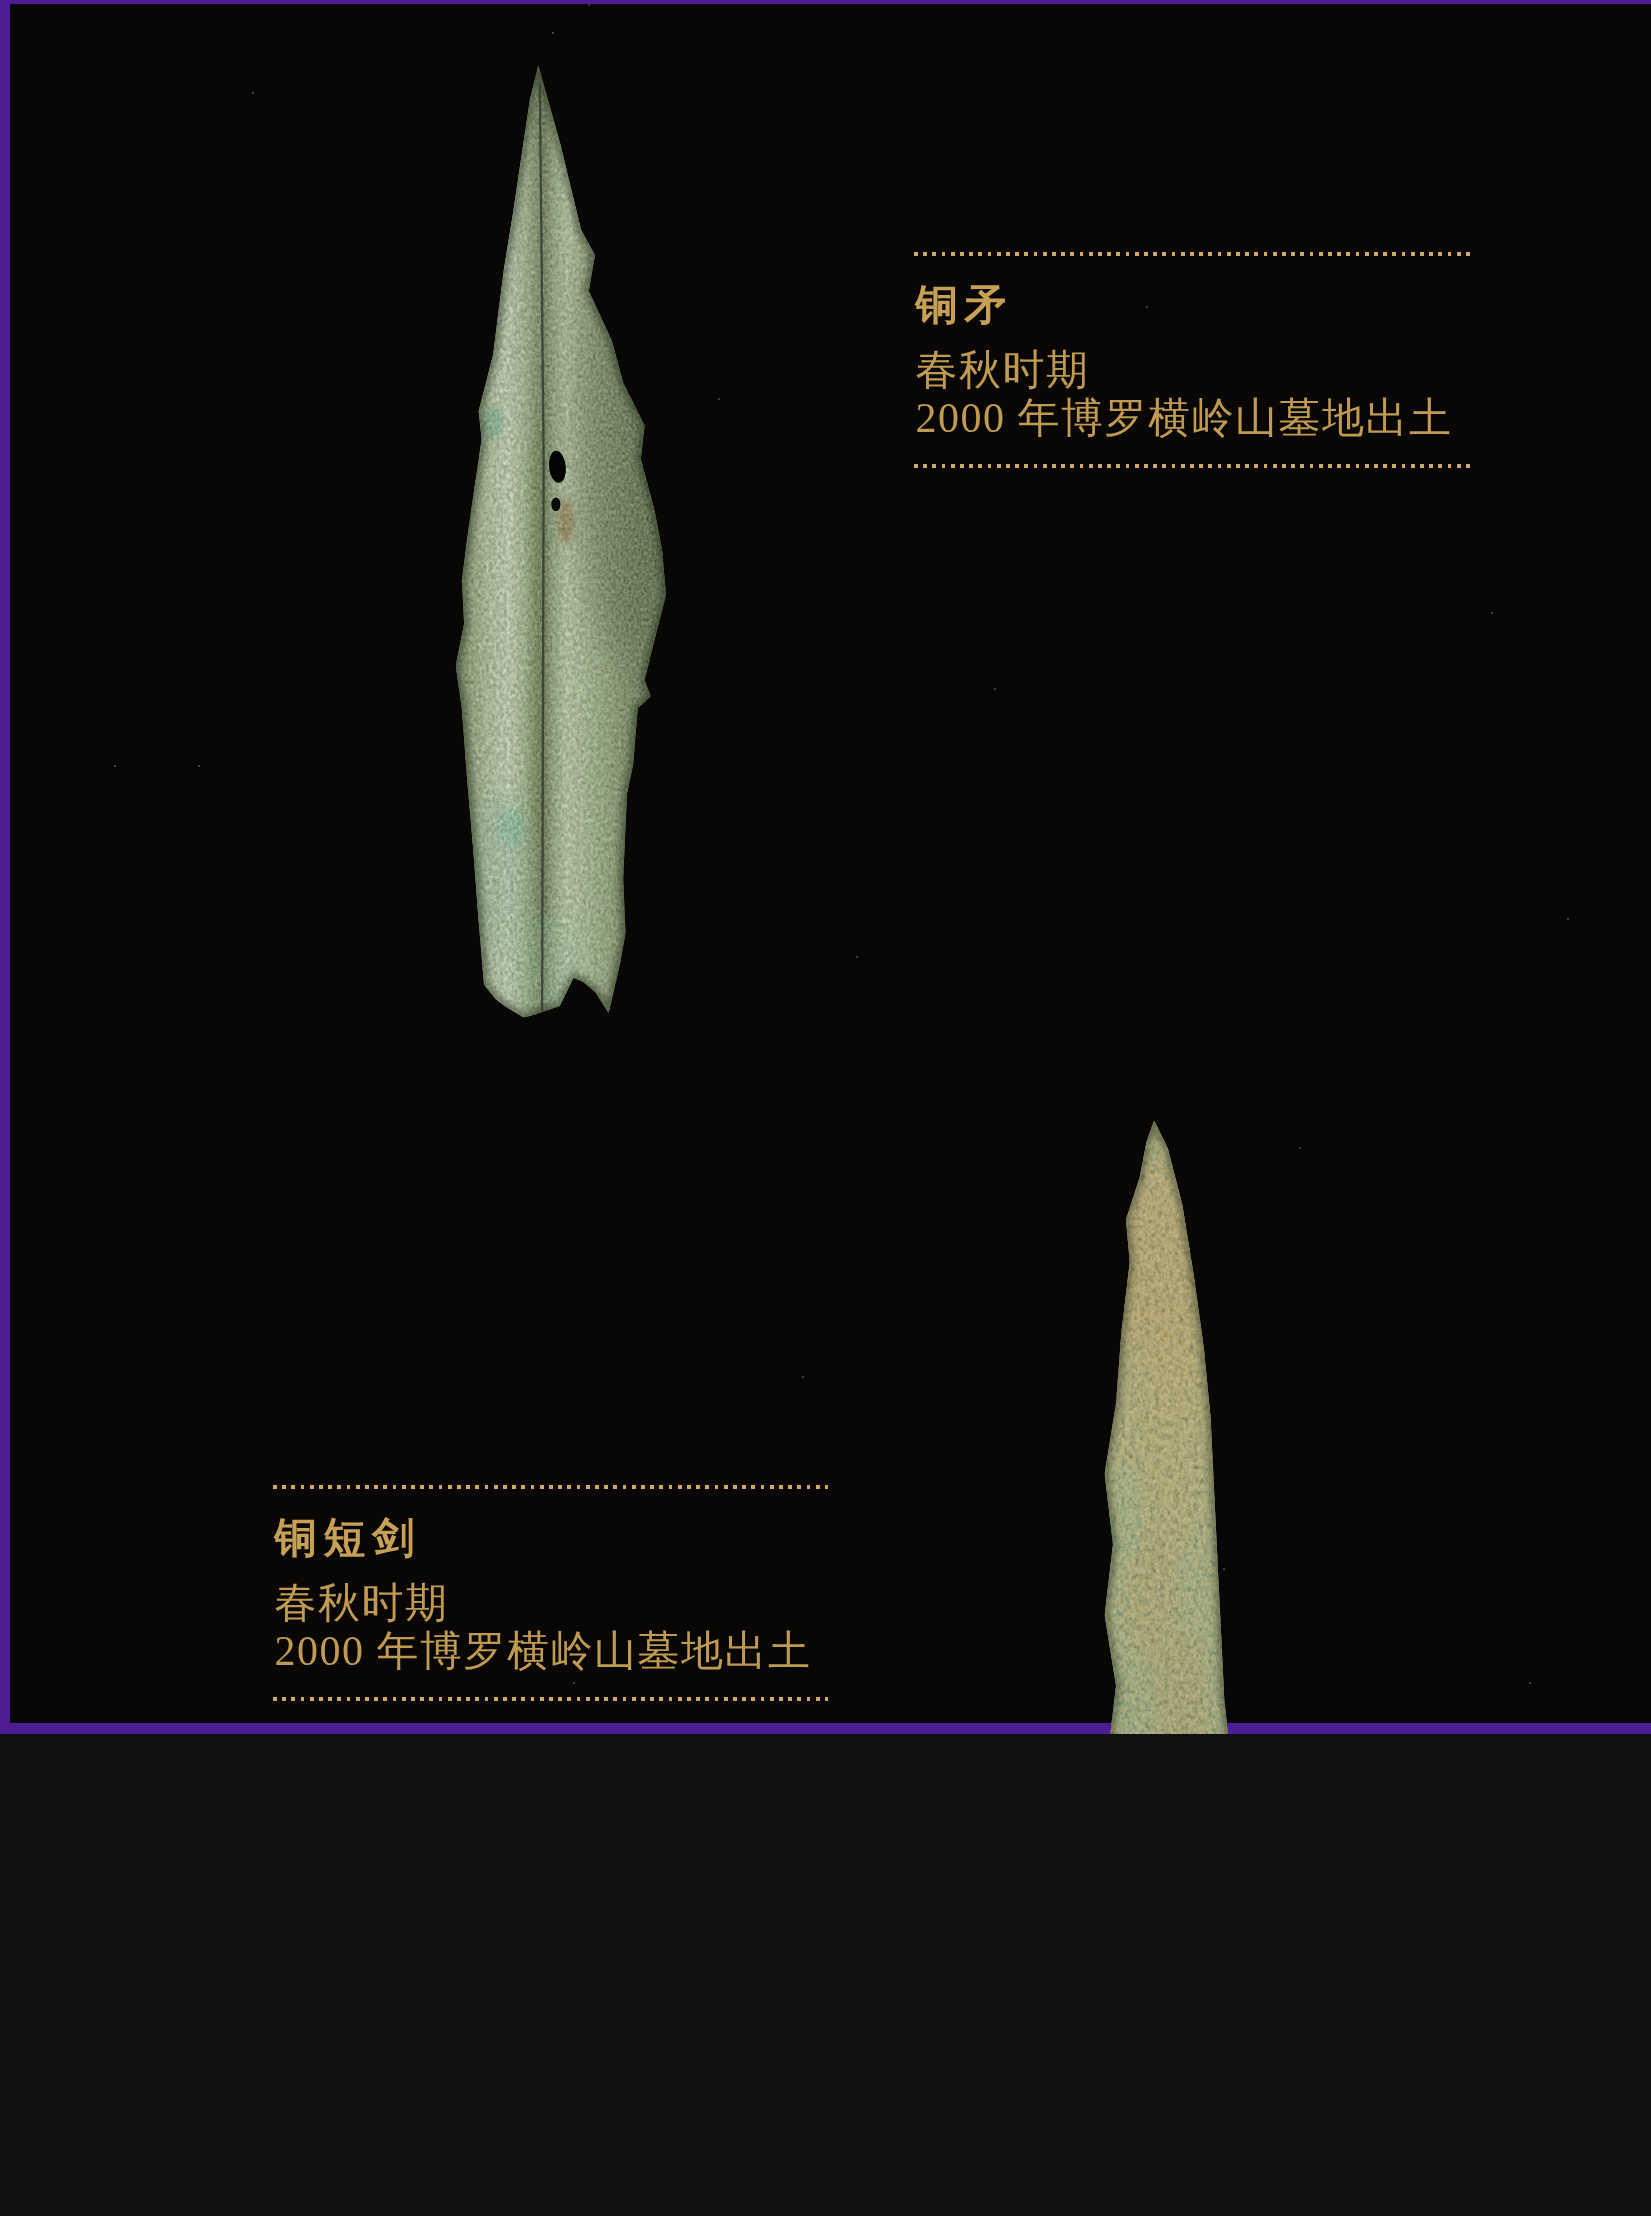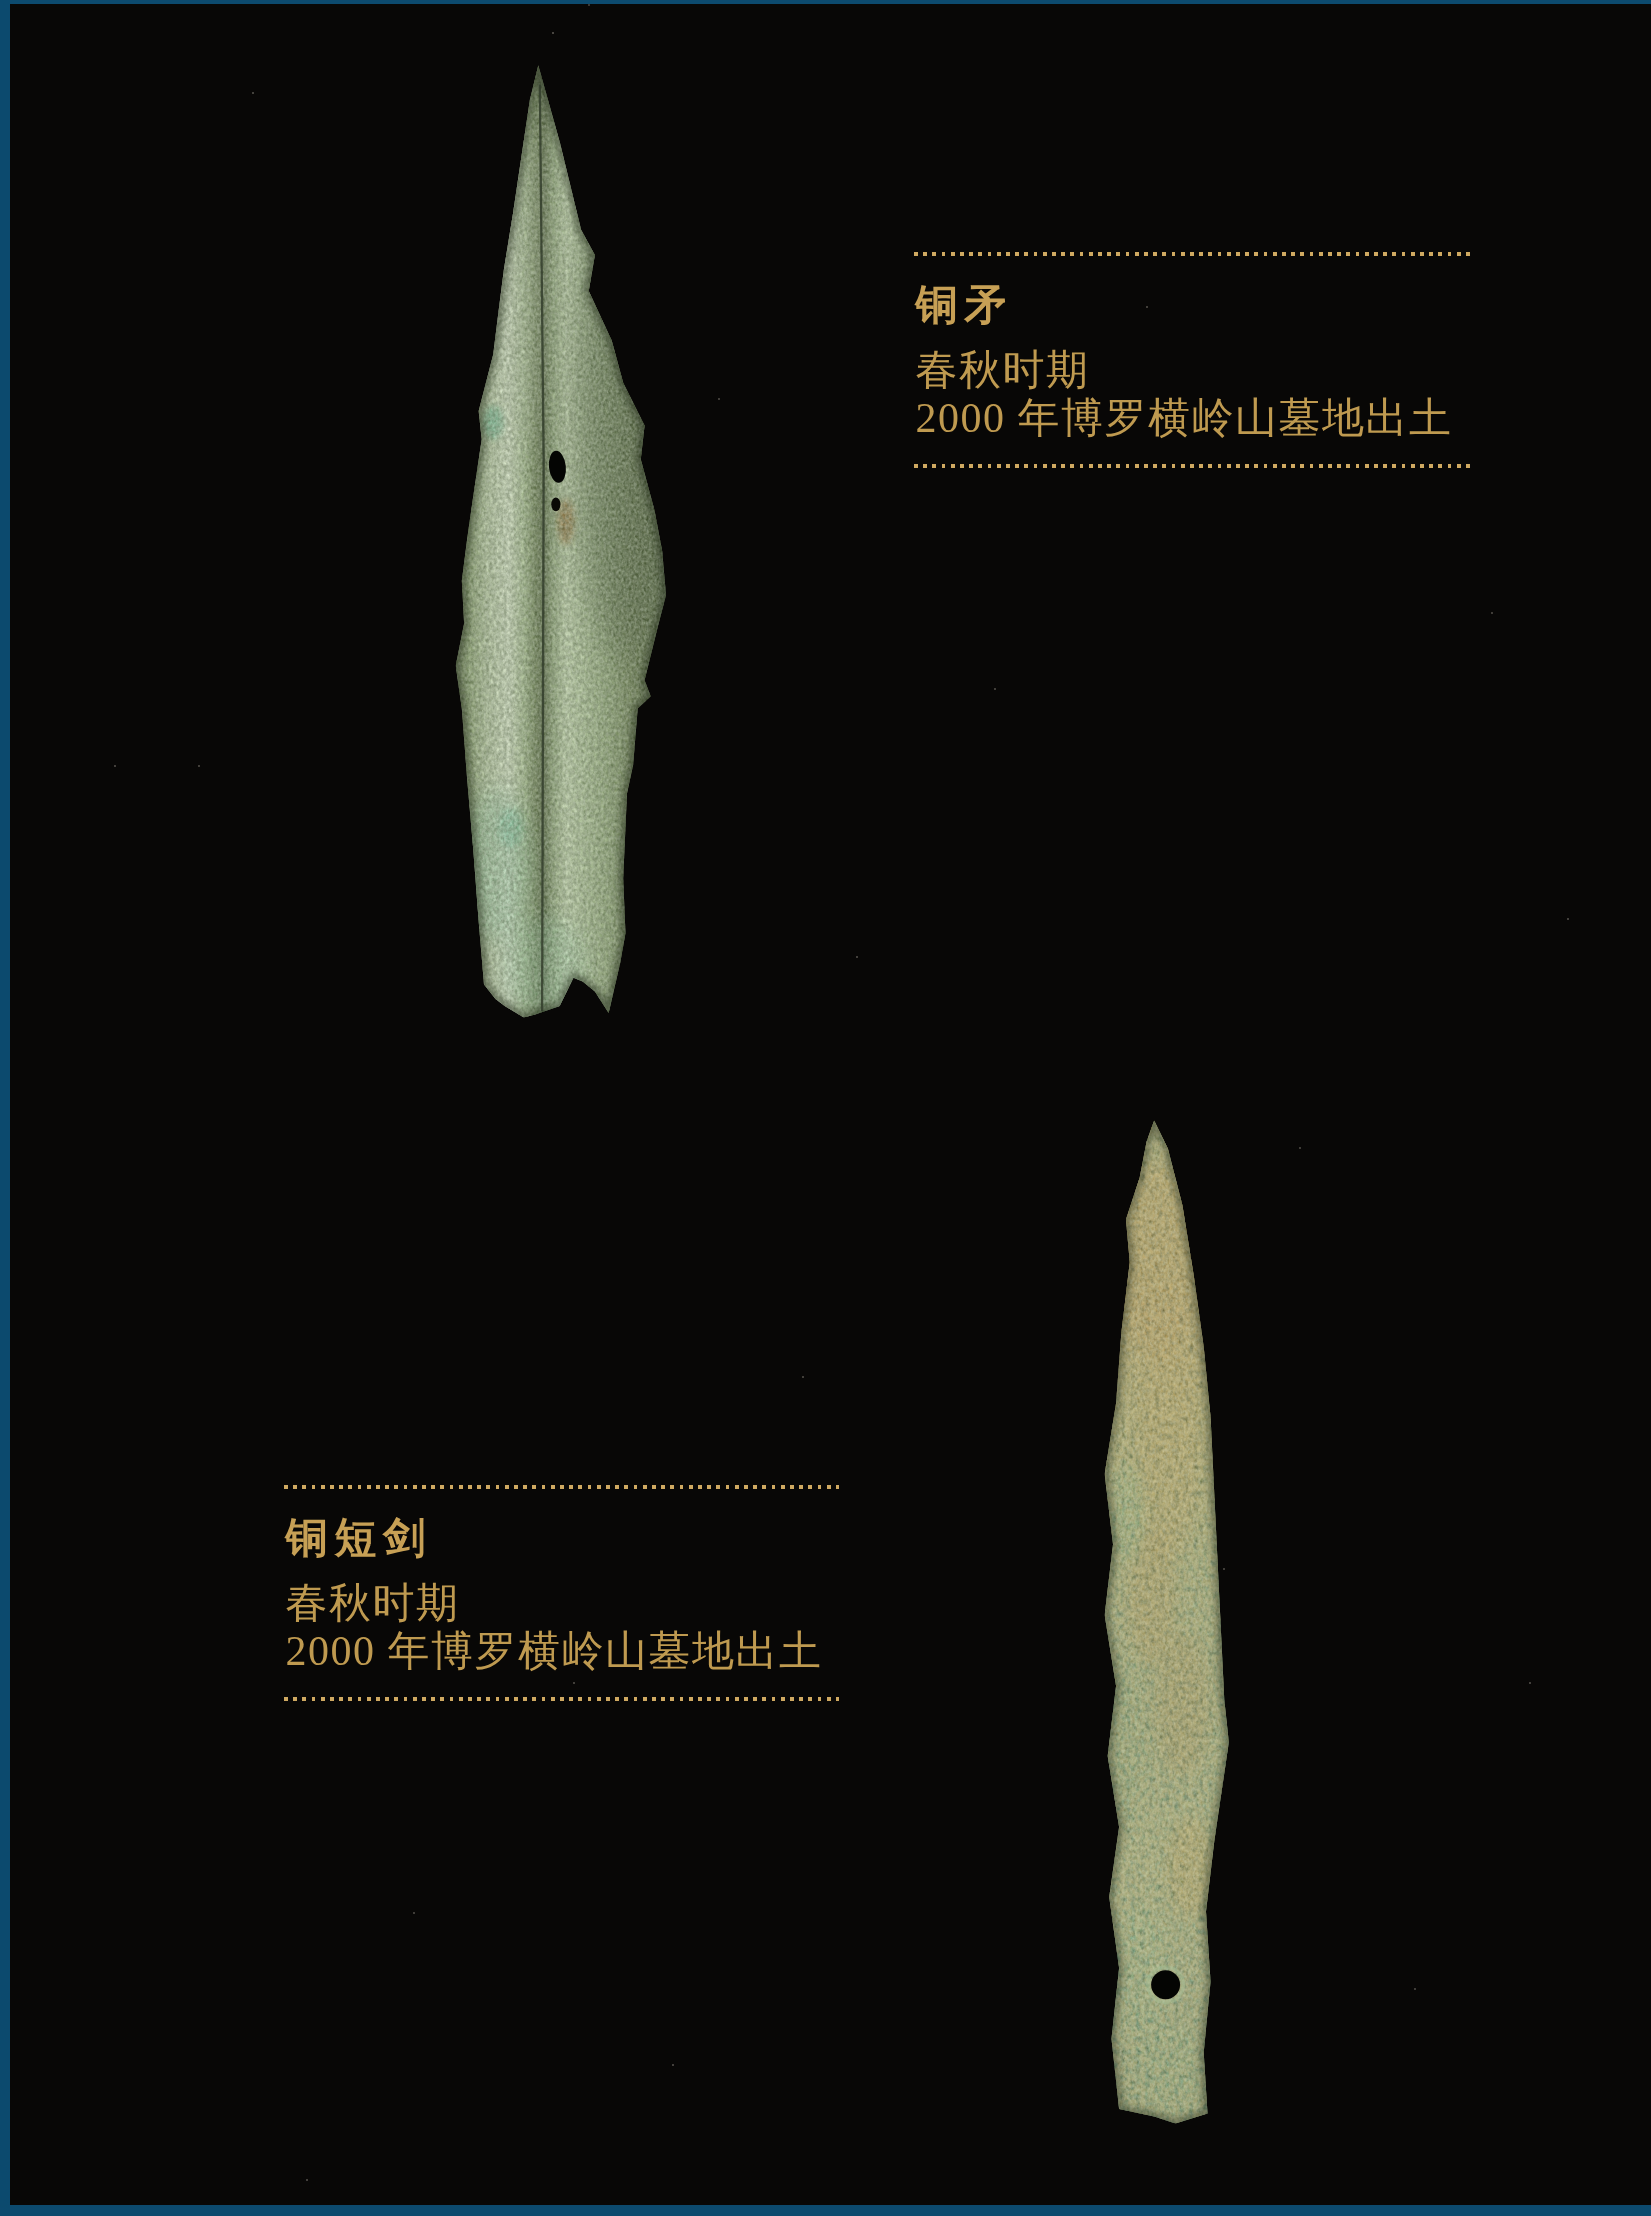--- a/index.html
+++ b/index.html
@@ -1,18 +1,18 @@
 <!DOCTYPE html>
 <html style="font-size:12.2px"><head>
 <meta charset="utf-8">
 <style>
   html,body{margin:0;padding:0;background:#101010;}
   .paper{
-    position:relative;width:1651px;height:2216px;
-    background:#0c4a6e;overflow:hidden;
+    position:relative;width:1651px;height:1734px;
+    background:#4c1d95;overflow:hidden;
     font-family:"Liberation Serif","DejaVu Serif",serif;
   }
   .page{
     position:absolute;left:10px;top:3.8px;right:0;bottom:11.5px;
     background:#080706;overflow:hidden;
   }
   
   .dust{
     position:absolute;left:252px;top:92px;width:2.3px;height:2.3px;border-radius:50%;
     background:#d8d2c4;opacity:.38;
@@ -150,21 +150,21 @@
 
   <section class="info-block" style="left:914px;top:252px;width:556px;">
     <div class="dotline"></div>
     <h2 class="info-title">铜矛</h2>
     <p class="info-line">春秋时期</p>
     <p class="info-line">2000 年博罗横岭山墓地出土</p>
     <div class="info-spacer"></div>
     <div class="dotline"></div>
   </section>
 
-  <section class="info-block" style="left:284px;top:1485px;width:555px;">
+  <section class="info-block" style="left:273px;top:1485px;width:555px;">
     <div class="dotline"></div>
     <h2 class="info-title">铜短剑</h2>
     <p class="info-line">春秋时期</p>
     <p class="info-line">2000 年博罗横岭山墓地出土</p>
     <div class="info-spacer"></div>
     <div class="dotline"></div>
   </section>
 </div>
 
 

